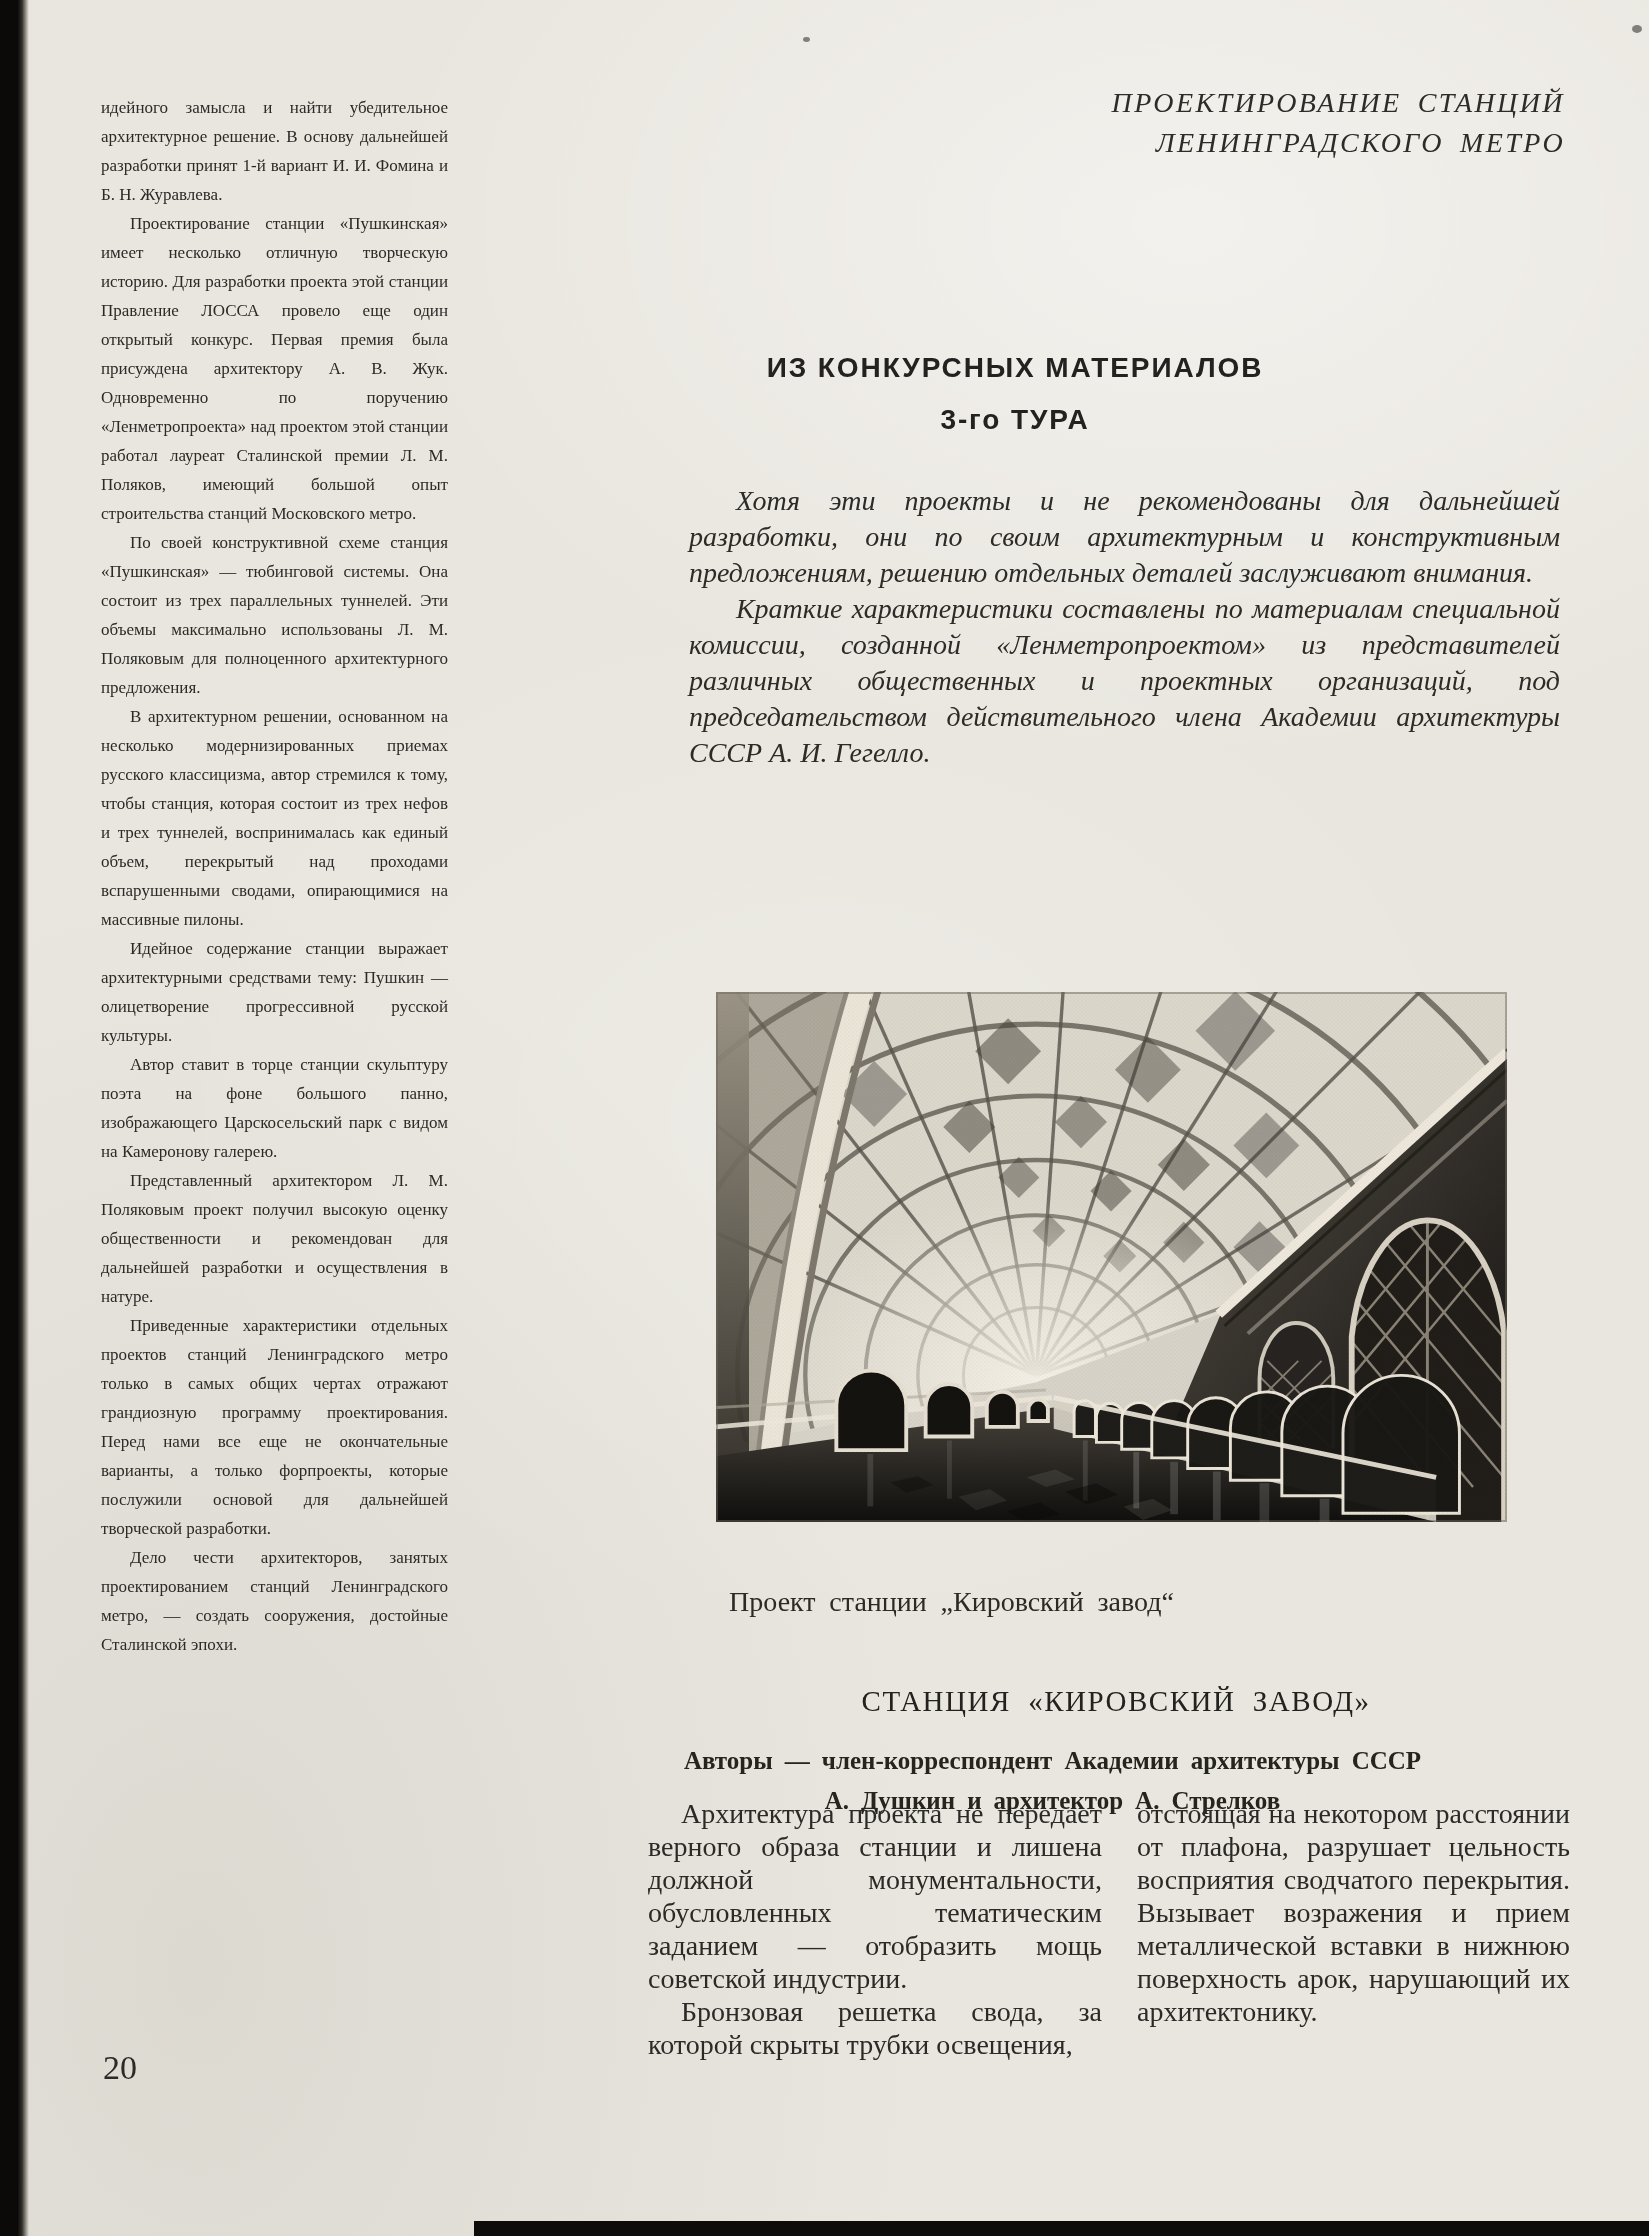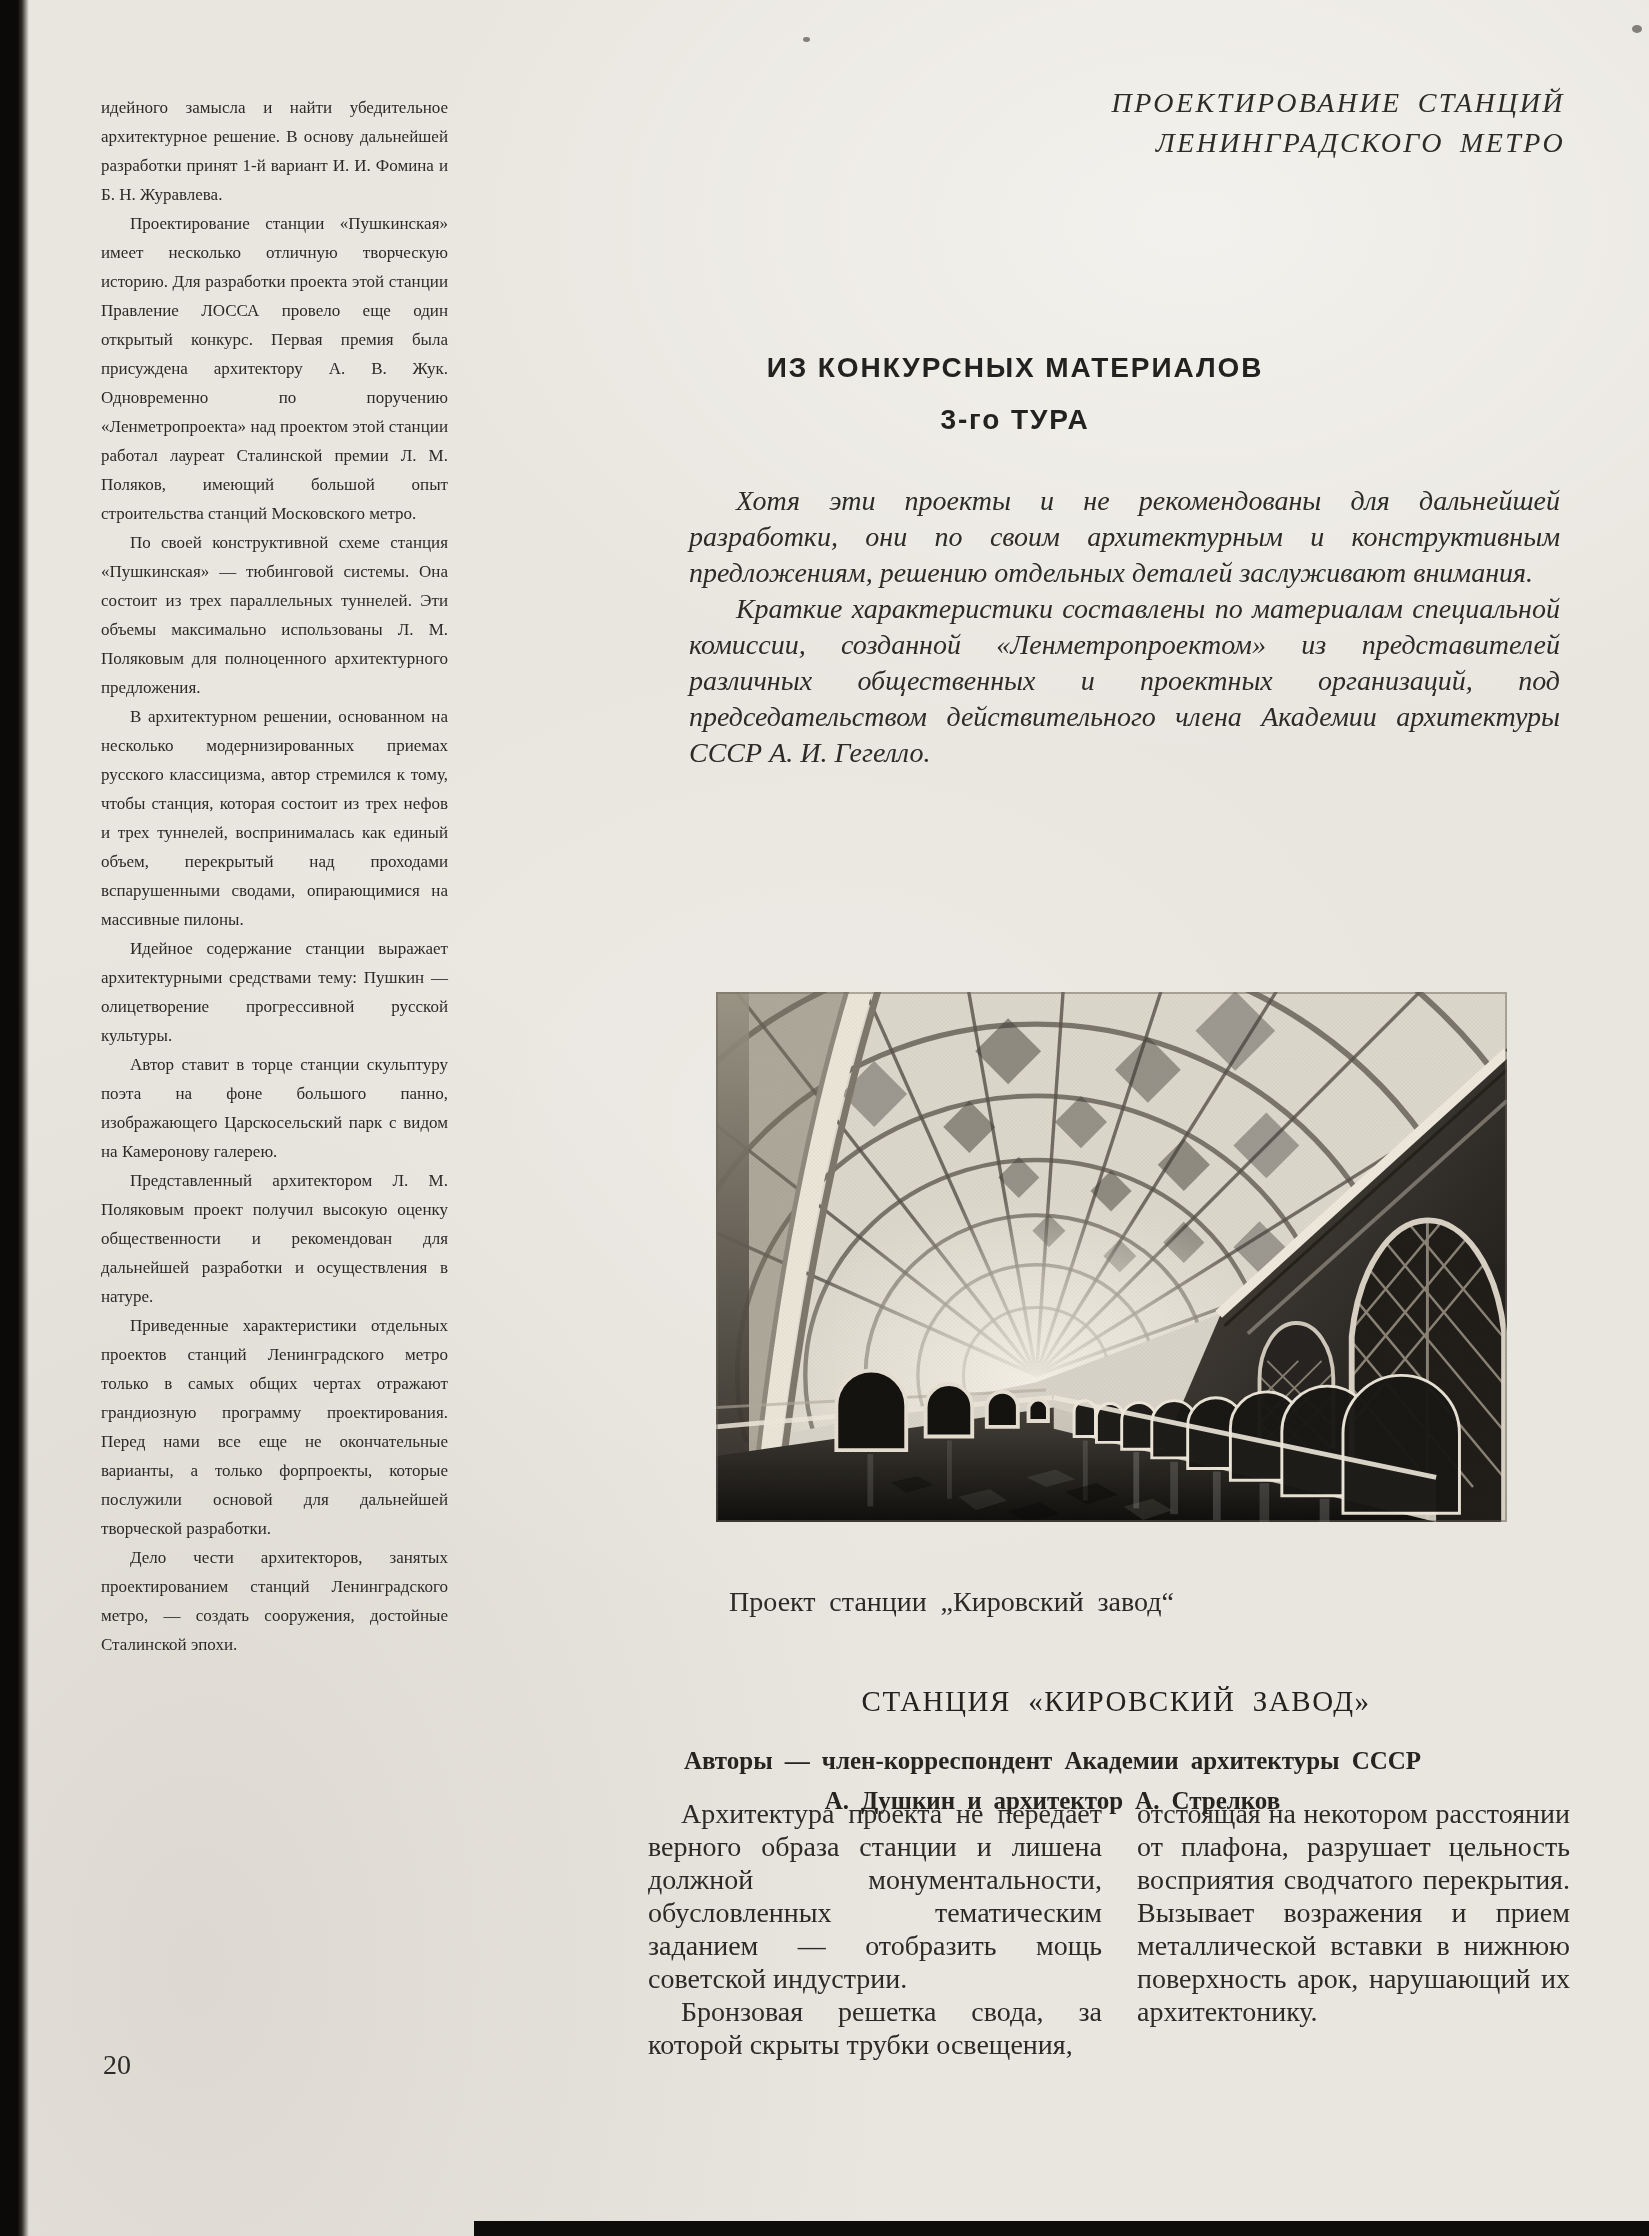--- a/index.html
+++ b/index.html
@@ -41,21 +41,21 @@
     font-weight:normal;font-size:29px;letter-spacing:1.5px;word-spacing:8.7px;color:#23221f;}
   .authors{position:absolute;left:543px;top:1741px;width:1019px;text-align:center;
     font-weight:bold;font-size:25px;line-height:40px;word-spacing:5.8px;color:#26241f;}
 
   .revcol{position:absolute;top:1797px;font-size:28px;line-height:33px;text-align:justify;}
   .revcol p{margin:0;text-indent:33px;}
   .revcol p.cont{text-indent:0;}
   .rev-a{left:648px;width:454px;}
   .rev-b{left:1137px;width:433px;}
 
-  .pagenum{position:absolute;left:103px;top:2049px;font-size:28px;color:#2b2a27;}
+  .pagenum{position:absolute;left:103px;top:2049px;font-size:34px;color:#2b2a27;}
 </style>
 </head>
 <body>
 
 <div class="scan">
 
   <div class="edge-left"></div>
   <div class="edge-bottom"></div>
   <div class="speck" style="left:803px;top:37px;"></div>
   <div class="speck" style="left:1632px;top:25px;width:9.7px;height:7.8px;"></div>

